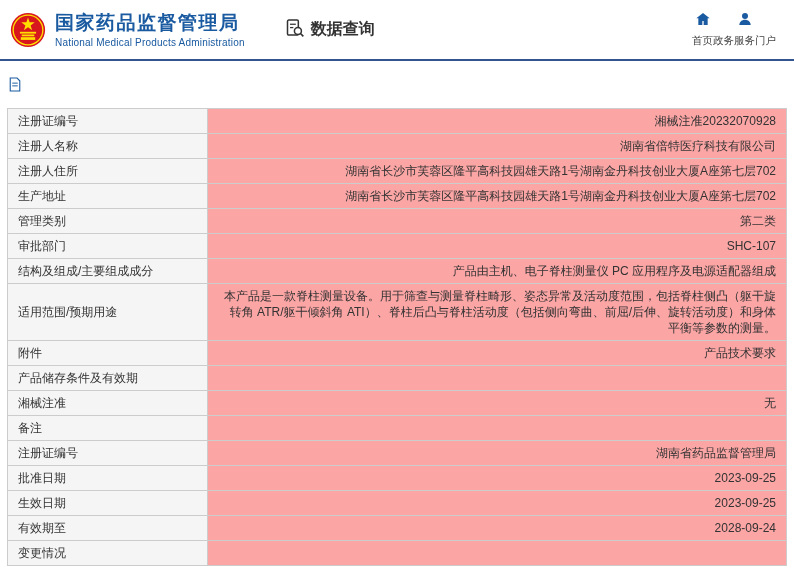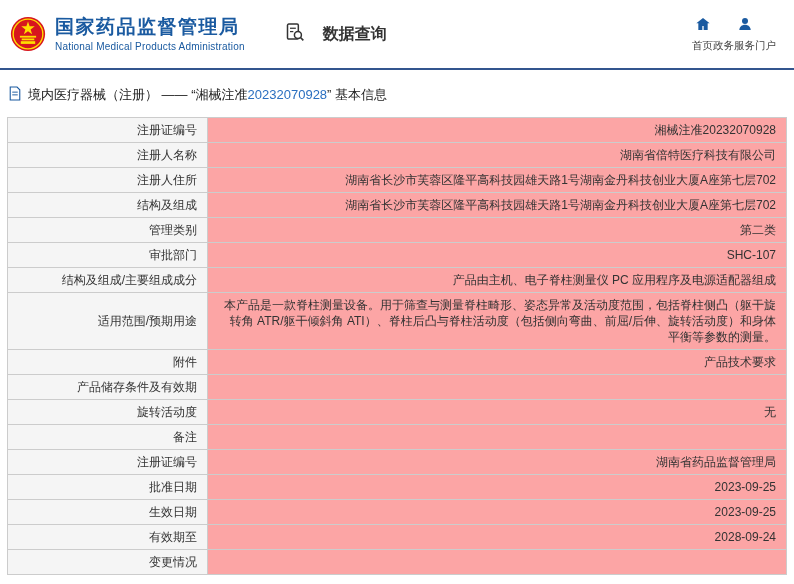--- a/index.html
+++ b/index.html
@@ -15,29 +15,29 @@
   *{margin:0;padding:0;box-sizing:border-box;}
   html,body{width:794px;height:584px;overflow:hidden;}
   body{
     background:#fff;
     font-family:"Liberation Sans","DejaVu Sans",sans-serif;
     color:var(--text);
   }
   
   .header{
     display:flex;align-items:center;
-    height:70px;padding:0 18px 0 10px;
+    height:61px;padding:0 18px 0 10px;
     border-bottom:2px solid var(--divider);
     background:#fff;
   }
   .emblem{flex:0 0 auto;display:flex;align-items:center;}
   .org{margin-left:9px;}
   .org-cn{font-size:19px;font-weight:bold;color:var(--accent);letter-spacing:1.5px;line-height:22px;}
   .org-en{font-size:10px;color:var(--accent);margin-top:3px;letter-spacing:.2px;}
-  .section{display:flex;align-items:center;gap:18px;margin-left:40px;font-size:16px;font-weight:bold;color:#333;}
+  .section{display:flex;align-items:center;gap:6px;margin-left:40px;font-size:16px;font-weight:bold;color:#333;}
   .spacer{flex:1;}
   .nav-item{display:flex;flex-direction:column;align-items:center;gap:3px;text-decoration:none;cursor:pointer;}
   .nav-label{font-size:10.5px;color:#444;white-space:nowrap;}
   
   .breadcrumb{display:flex;align-items:center;gap:6px;padding:16px 8px 7px;font-size:13px;color:#222;}
   .crumb-text .reg{color:var(--link);}
   
   .info-table{
     width:calc(100% - 14px);
     margin:6px 7px 0;
@@ -46,21 +46,21 @@
     table-layout:fixed;
   }
   .info-table td{
     border:1px solid var(--table-border);
     padding:4px 10px;
     line-height:16px;
     color:var(--text);
     vertical-align:middle;
     word-break:break-all;
   }
-  td.label{width:200px;background:var(--label-bg);text-align:right;}
+  td.label{width:200px;background:var(--label-bg);text-align:left;}
   td.value{background:#fca5a5;text-align:right;}
   
   .f-red{fill:var(--emblem-red);}
   .f-gold{fill:var(--gold);}
   .s-gold{stroke:var(--gold);}
   .f-accent{fill:var(--accent);}
   .s-accent{stroke:var(--accent);}
   .s-dark{stroke:#333;}
 </style>
 </head>
@@ -116,42 +116,41 @@
   </header>
 
   <div class="breadcrumb">
     <span>
       <svg width="14" height="15" viewBox="0 0 20 22" fill="none" class="s-accent">
         <path d="M3 1.5h10l4 4v15H3z" stroke-width="1.6"></path>
         <line x1="6" y1="9" x2="14" y2="9" stroke-width="1.4"></line>
         <line x1="6" y1="13" x2="14" y2="13" stroke-width="1.4"></line>
       </svg>
     </span>
-    <span class="crumb-text"><span>境内医疗器械（注册） —— “湘械注准</span><span class="reg">20232070928</span><span>” 基本信息</span></span>
   </div>
 
   <table class="info-table">
     <tbody>
   <tr>
     <td class="label">注册证编号</td>
     <td class="value">湘械注准20232070928</td>
   </tr>
 
   <tr>
     <td class="label">注册人名称</td>
     <td class="value">湖南省倍特医疗科技有限公司</td>
   </tr>
 
   <tr>
     <td class="label">注册人住所</td>
     <td class="value">湖南省长沙市芙蓉区隆平高科技园雄天路1号湖南金丹科技创业大厦A座第七层702</td>
   </tr>
 
   <tr>
-    <td class="label">结构及组成</td>
+    <td class="label">生产地址</td>
     <td class="value">湖南省长沙市芙蓉区隆平高科技园雄天路1号湖南金丹科技创业大厦A座第七层702</td>
   </tr>
 
 
   <tr>
     <td class="label">管理类别</td>
     <td class="value">第二类</td>
   </tr>
 
   <tr>
@@ -173,21 +172,21 @@
     <td class="label">附件</td>
     <td class="value">产品技术要求</td>
   </tr>
 
   <tr>
     <td class="label">产品储存条件及有效期</td>
     <td class="value"></td>
   </tr>
 
   <tr>
-    <td class="label">旋转活动度</td>
+    <td class="label">湘械注准</td>
     <td class="value">无</td>
   </tr>
 
   <tr>
     <td class="label">备注</td>
     <td class="value"></td>
   </tr>
 
   <tr>
     <td class="label">注册证编号</td>

